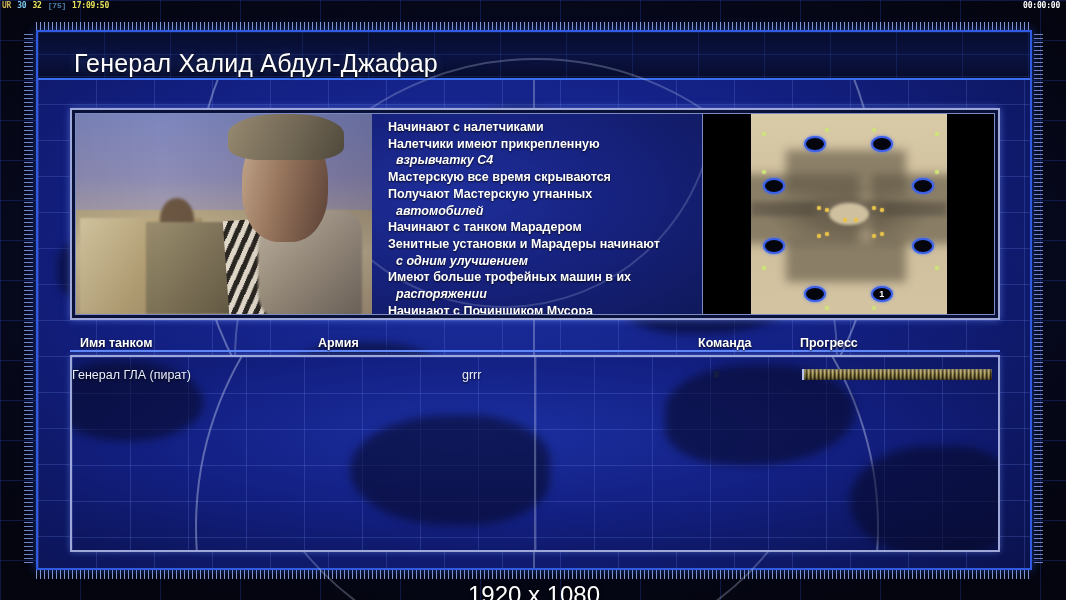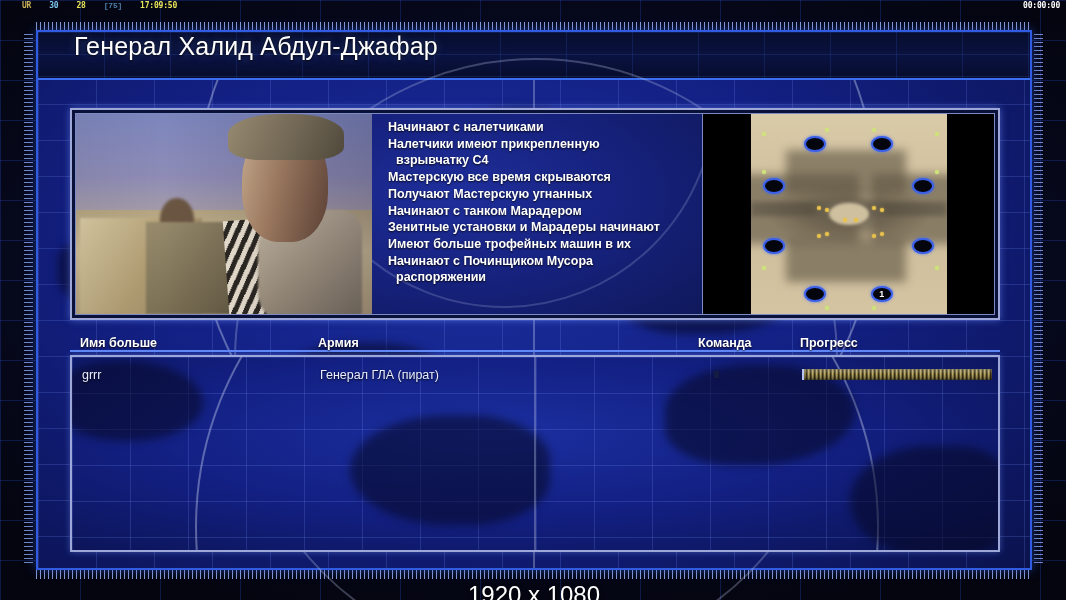--- a/index.html
+++ b/index.html
@@ -104,21 +104,21 @@
   
   #title-bar {
     position: absolute;
     left: 0; top: 0; right: 0;
     height: 48px;
     border-bottom: 2px solid #3b6df0;
     background:
       repeating-linear-gradient(to right, rgba(60,100,230,.18) 0 1px, transparent 1px 66px),
       repeating-linear-gradient(to bottom, rgba(60,100,230,.18) 0 1px, transparent 1px 22px),
       linear-gradient(180deg, #070d2e 0%, #0a1240 55%, #070c2c 100%);
-    display: flex; align-items: flex-start;
+    display: flex; align-items: flex-end;
   }
   #title-bar::before {
     content: "";
     position: absolute;
     left: 50%; top: 26px;
     width: 600px; height: 600px;
     margin-left: -300px;
     border: 2px solid rgba(185,195,230,.30);
     border-radius: 50%;
     pointer-events: none;
@@ -237,21 +237,21 @@
   }
   .desc-line {
     position: relative;
     color: #ffffff;
     font-size: 12.5px;
     font-weight: bold;
     line-height: 16.7px;
     white-space: nowrap;
     text-shadow: 0 1px 2px rgba(0,0,0,.85);
   }
-  .desc-line.cont { padding-left: 8px; }
+  .desc-line.cont { padding-left: 8px; font-style: italic; }
 
   
   #minimap-wrap {
     position: relative;
     width: 292px;
     border-left: 1px solid #7d8bc4;
     background: #000;
     display: flex; align-items: center; justify-content: center;
   }
   #minimap {
@@ -386,21 +386,21 @@
 
   
   #hud-left {
     position: absolute; left: 2px; top: 1px;
     font-family: "DejaVu Sans Mono", monospace;
     font-size: 8px;
     font-weight: bold;
     letter-spacing: -.2px;
     white-space: nowrap;
     z-index: 20;
-    display: flex; gap: 18px; align-items: baseline; margin-left: 20px;
+    display: flex; gap: 6px; align-items: baseline;
   }
   #hud-left .k1 { color: #c9b15a; }
   #hud-left .k2 { color: #7ec8f0; }
   #hud-left .k3 { color: #e8e45a; }
   #hud-left .k4 { color: #4d7fa8; font-family: Liberation Mono, monospace; }
   #hud-left .k5 { color: #e8e45a; }
   #hud-right {
     position: absolute; right: 6px; top: 1px;
     font-family: "DejaVu Sans Mono", monospace;
     font-size: 8px;
@@ -418,21 +418,21 @@
   <div class="outer-backdrop"></div>
 
   <div class="ruler h tall" id="ruler-top"></div>
   <div class="ruler h tall" id="ruler-bottom"></div>
   <div class="ruler v" id="ruler-left"></div>
   <div class="ruler v" id="ruler-right"></div>
 
   <div id="hud-left">
     <span class="k1">UR</span>
     <span class="k2">30</span>
-    <span class="k3">28</span>
+    <span class="k3">32</span>
     <span class="k4">[75]</span>
     <span class="k5">17:09:50</span>
   </div>
   <div id="hud-right">00:00:00</div>
 
   <div id="main-frame">
 
     <div class="radar-bg">
       <div class="continent" style="left:2%;  top:38%; width:120px; height:70px;  border-radius:40% 60% 55% 45%;"></div>
       <div class="continent" style="left:24%; top:58%; width:170px; height:90px;  border-radius:55% 45% 40% 60%;"></div>
@@ -461,25 +461,27 @@
           <div class="pt-turban"></div>
           <div class="pt-shade"></div>
         </div>
 
         <div id="description">
             <div class="desc-line">Начинают с налетчиками</div>
             <div class="desc-line">Налетчики имеют прикрепленную</div>
             <div class="desc-line cont">взрывчатку C4</div>
             <div class="desc-line">Мастерскую все время скрываются</div>
             <div class="desc-line">Получают Мастерскую угнанных</div>
+            <div class="desc-line cont">автомобилей</div>
             <div class="desc-line">Начинают с танком Марадером</div>
             <div class="desc-line">Зенитные установки и Марадеры начинают</div>
+            <div class="desc-line cont">с одним улучшением</div>
             <div class="desc-line">Имеют больше трофейных машин в их</div>
+            <div class="desc-line cont">распоряжении</div>
             <div class="desc-line">Начинают с Починщиком Мусора</div>
-            <div class="desc-line cont">распоряжении</div>
           </div>
 
         <div id="minimap-wrap">
           <div id="minimap">
             <div class="blob" style="left:-6%;  top:30%; width:120px; height:70px;"></div>
             <div class="blob" style="left:62%;  top:30%; width:120px; height:70px;"></div>
             <div class="blob" style="left:18%;  top:18%; width:120px; height:44px;"></div>
             <div class="blob" style="left:18%;  top:62%; width:120px; height:44px;"></div>
             <div class="ridge"></div>
             <div class="eye"></div>
@@ -511,37 +513,37 @@
               <div class="oil" style="left: 38%; top: 59%;"></div>
               <div class="oil" style="left: 62%; top: 60%;"></div>
               <div class="oil" style="left: 66%; top: 59%;"></div>
             </div>
         </div>
 
       </div>
     </div>
 
     <div id="table-head">
-      <div class="col col-name">Имя больше</div>
+      <div class="col col-name">Имя танком</div>
       <div class="col col-army">Армия</div>
       <div class="col col-team">Команда</div>
       <div class="col col-prog">Прогресс</div>
     </div>
 
     <div id="table-panel">
       <div class="radar-bg">
         <div class="continent" style="left:-2%; top:2%;  width:150px; height:80px; border-radius:45% 55% 50% 50%;"></div>
         <div class="continent" style="left:30%; top:30%; width:200px; height:110px;border-radius:55% 45% 45% 55%;"></div>
         <div class="continent" style="left:64%; top:4%;  width:190px; height:100px;border-radius:50% 50% 60% 40%;"></div>
         <div class="continent" style="left:84%; top:46%; width:160px; height:110px;border-radius:60% 40% 40% 60%;"></div>
       </div>
       <div id="table-rows">
           <div class="player-row">
+            <div class="cell col-army">Генерал ГЛА (пират)</div>
             <div class="cell col-name">grrr</div>
-            <div class="cell col-army">Генерал ГЛА (пират)</div>
             <div class="cell col-team">
               <span class="team-dot"></span>
             </div>
             <div class="cell col-prog">
               <div class="progress" style="width: 190px;"></div>
             </div>
           </div>
         </div>
     </div>
 

